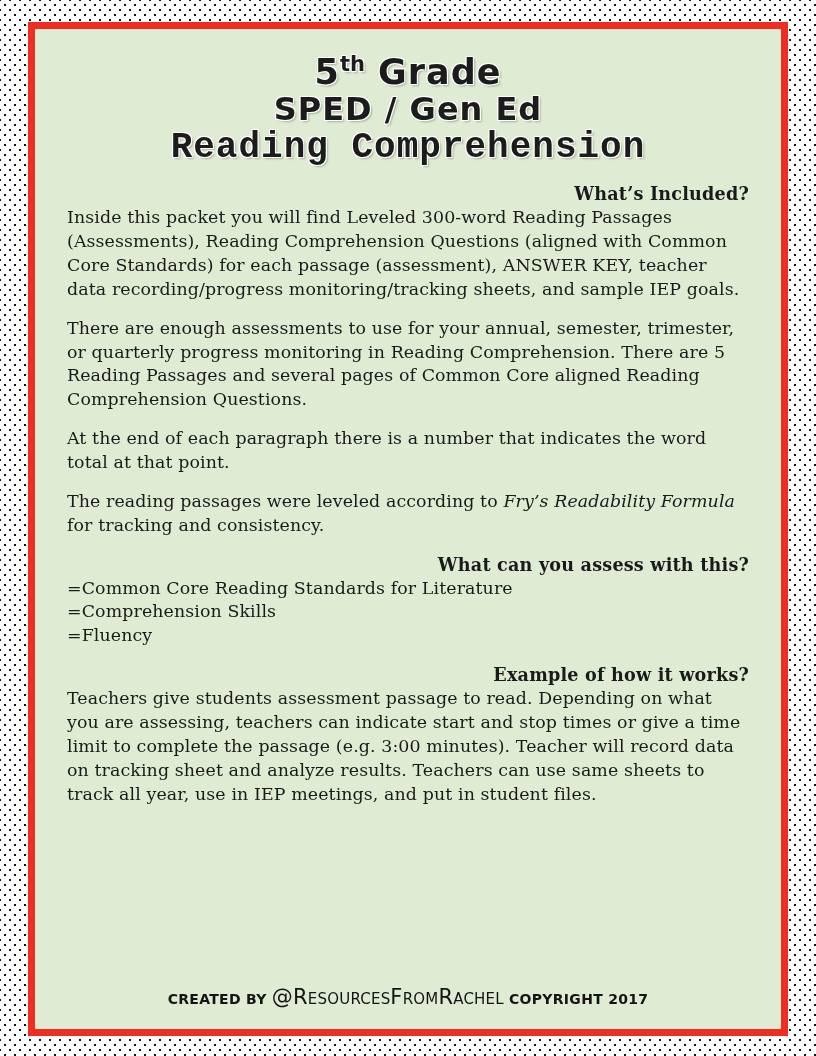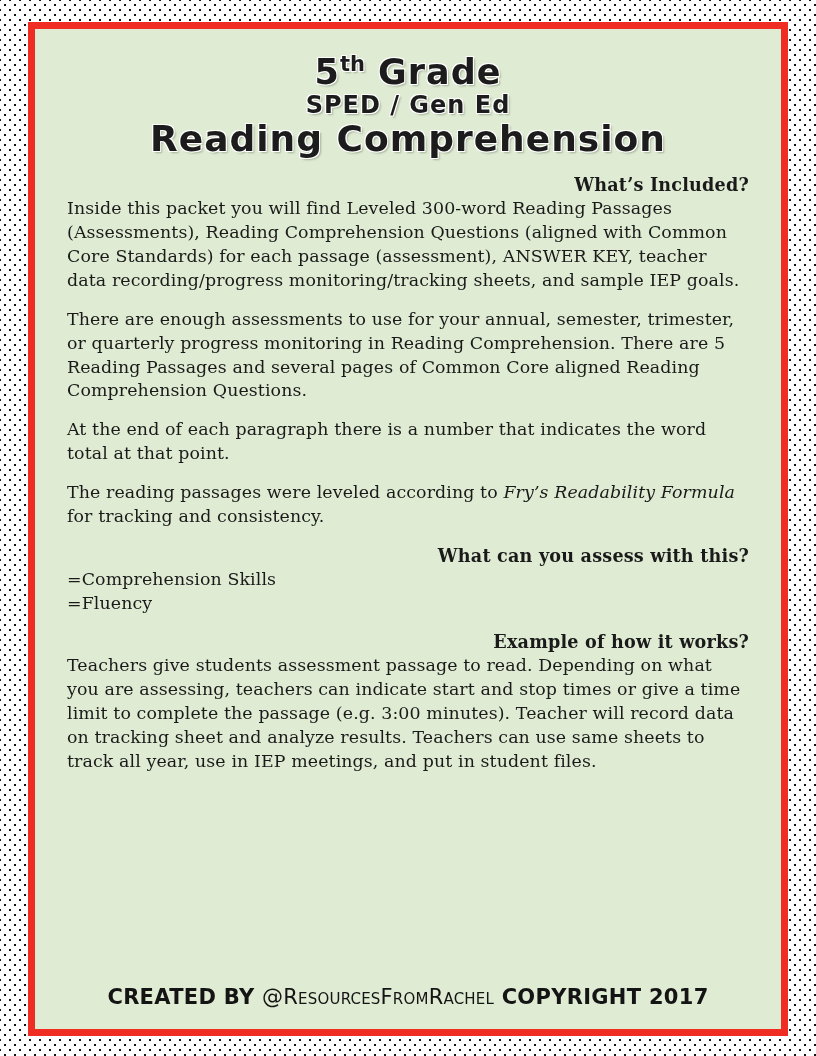--- a/index.html
+++ b/index.html
@@ -64,22 +64,22 @@
     letter-spacing: 1px;
     line-height: 1.12;
     text-shadow:
       1px 1px 0 #ffffff,
       -1px 1px 0 #ffffff,
       1px -1px 0 #ffffff,
       -1px -1px 0 #ffffff,
       2px 2px 2px rgba(120,130,110,0.55);
   }
   .title-line.l1 { font-size: 35px; }
-  .title-line.l2 { font-size: 24px; }
-  .title-line.l3 { font-size: 36px; }
+  .title-line.l2 { font-size: 32px; }
+  .title-line.l3 { font-size: 36px; font-family: Liberation Mono, monospace; }
   .title-line .sup {
     font-size: 0.6em;
     vertical-align: super;
     letter-spacing: 0;
   }
 
   
   .body-text {
     font-family: "DejaVu Serif", serif;
     font-size: 17.4px;
@@ -110,21 +110,21 @@
     position: absolute;
     left: 0;
     right: 0;
     bottom: 14px;
     text-align: center;
     white-space: nowrap;
   }
   .footer .fbold {
     font-family: "DejaVu Sans", sans-serif;
     font-weight: bold;
-    font-size: 21px;
+    font-size: 14px;
     letter-spacing: 0.3px;
     color: #141414;
   }
   .footer .fhandle {
     font-family: "DejaVu Sans", sans-serif;
     font-size: 21px;
     font-variant: small-caps;
     letter-spacing: 0.2px;
     color: #141414;
   }
@@ -155,20 +155,21 @@
 
         <p class="para">At the end of each paragraph there is a number that indicates the word total at that point.</p>
 
         <div class="spacer"></div>
 
         <p class="para"><span>The reading passages were leveled according to </span><span class="italic">Fry’s Readability Formula</span><span> for tracking and consistency.</span></p>
 
         <div class="spacer"></div>
 
         <p class="heading">What can you assess with this?</p>
+        <p class="bullet-line">=Common Core Reading Standards for Literature</p>
         <p class="bullet-line">=Comprehension Skills</p>
         <p class="bullet-line">=Fluency</p>
 
         <div class="spacer"></div>
 
         <p class="heading">Example of how it works?</p>
         <p class="para">Teachers give students assessment passage to read.  Depending on what you are assessing, teachers can indicate start and stop times or give a time limit to complete the passage (e.g. 3:00 minutes).  Teacher will record data on tracking sheet and analyze results.  Teachers can use same sheets to track all year, use in IEP meetings, and put in student files.</p>
 
       </div>
 

